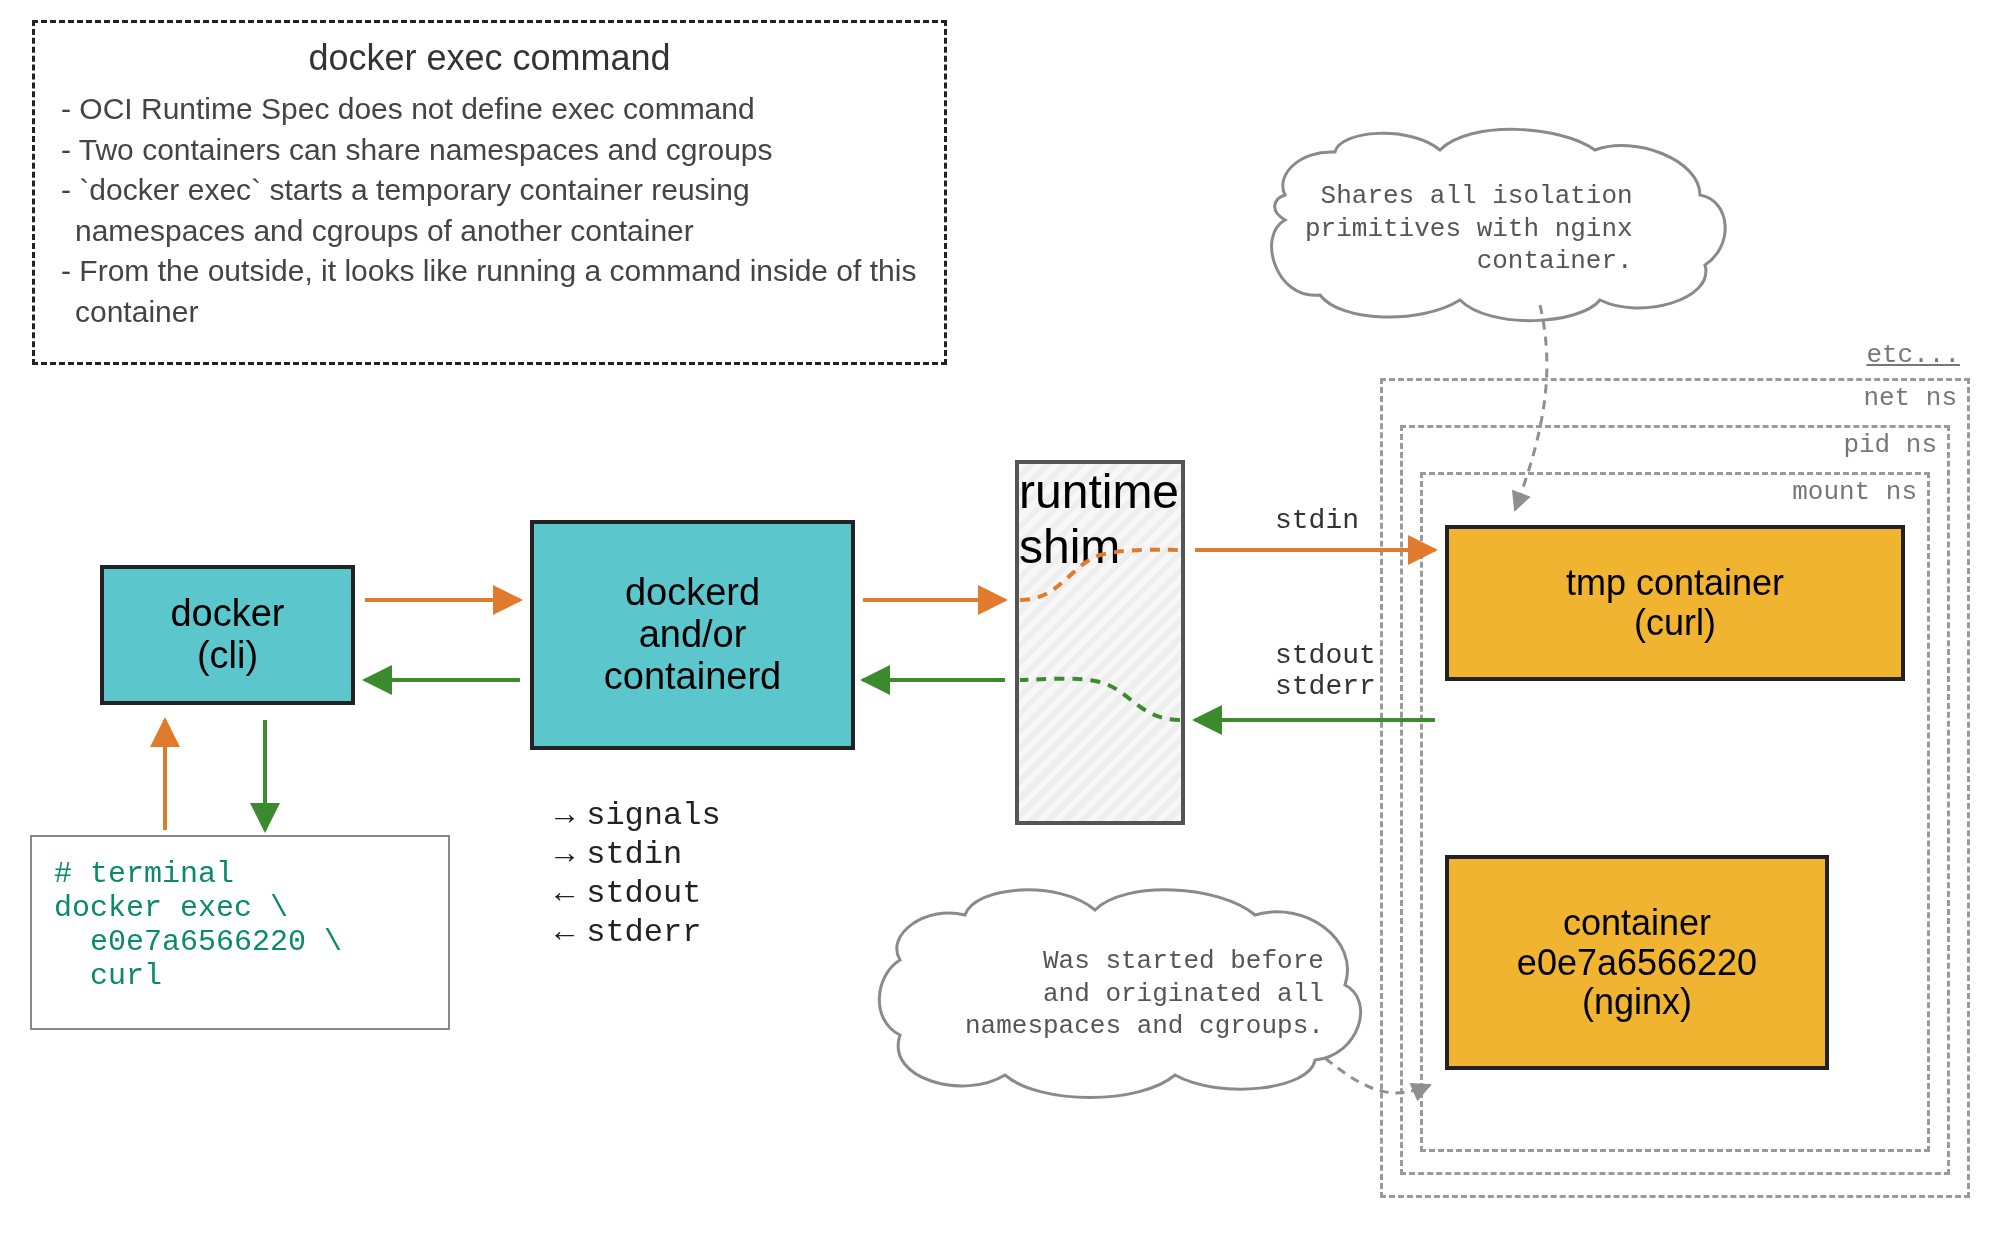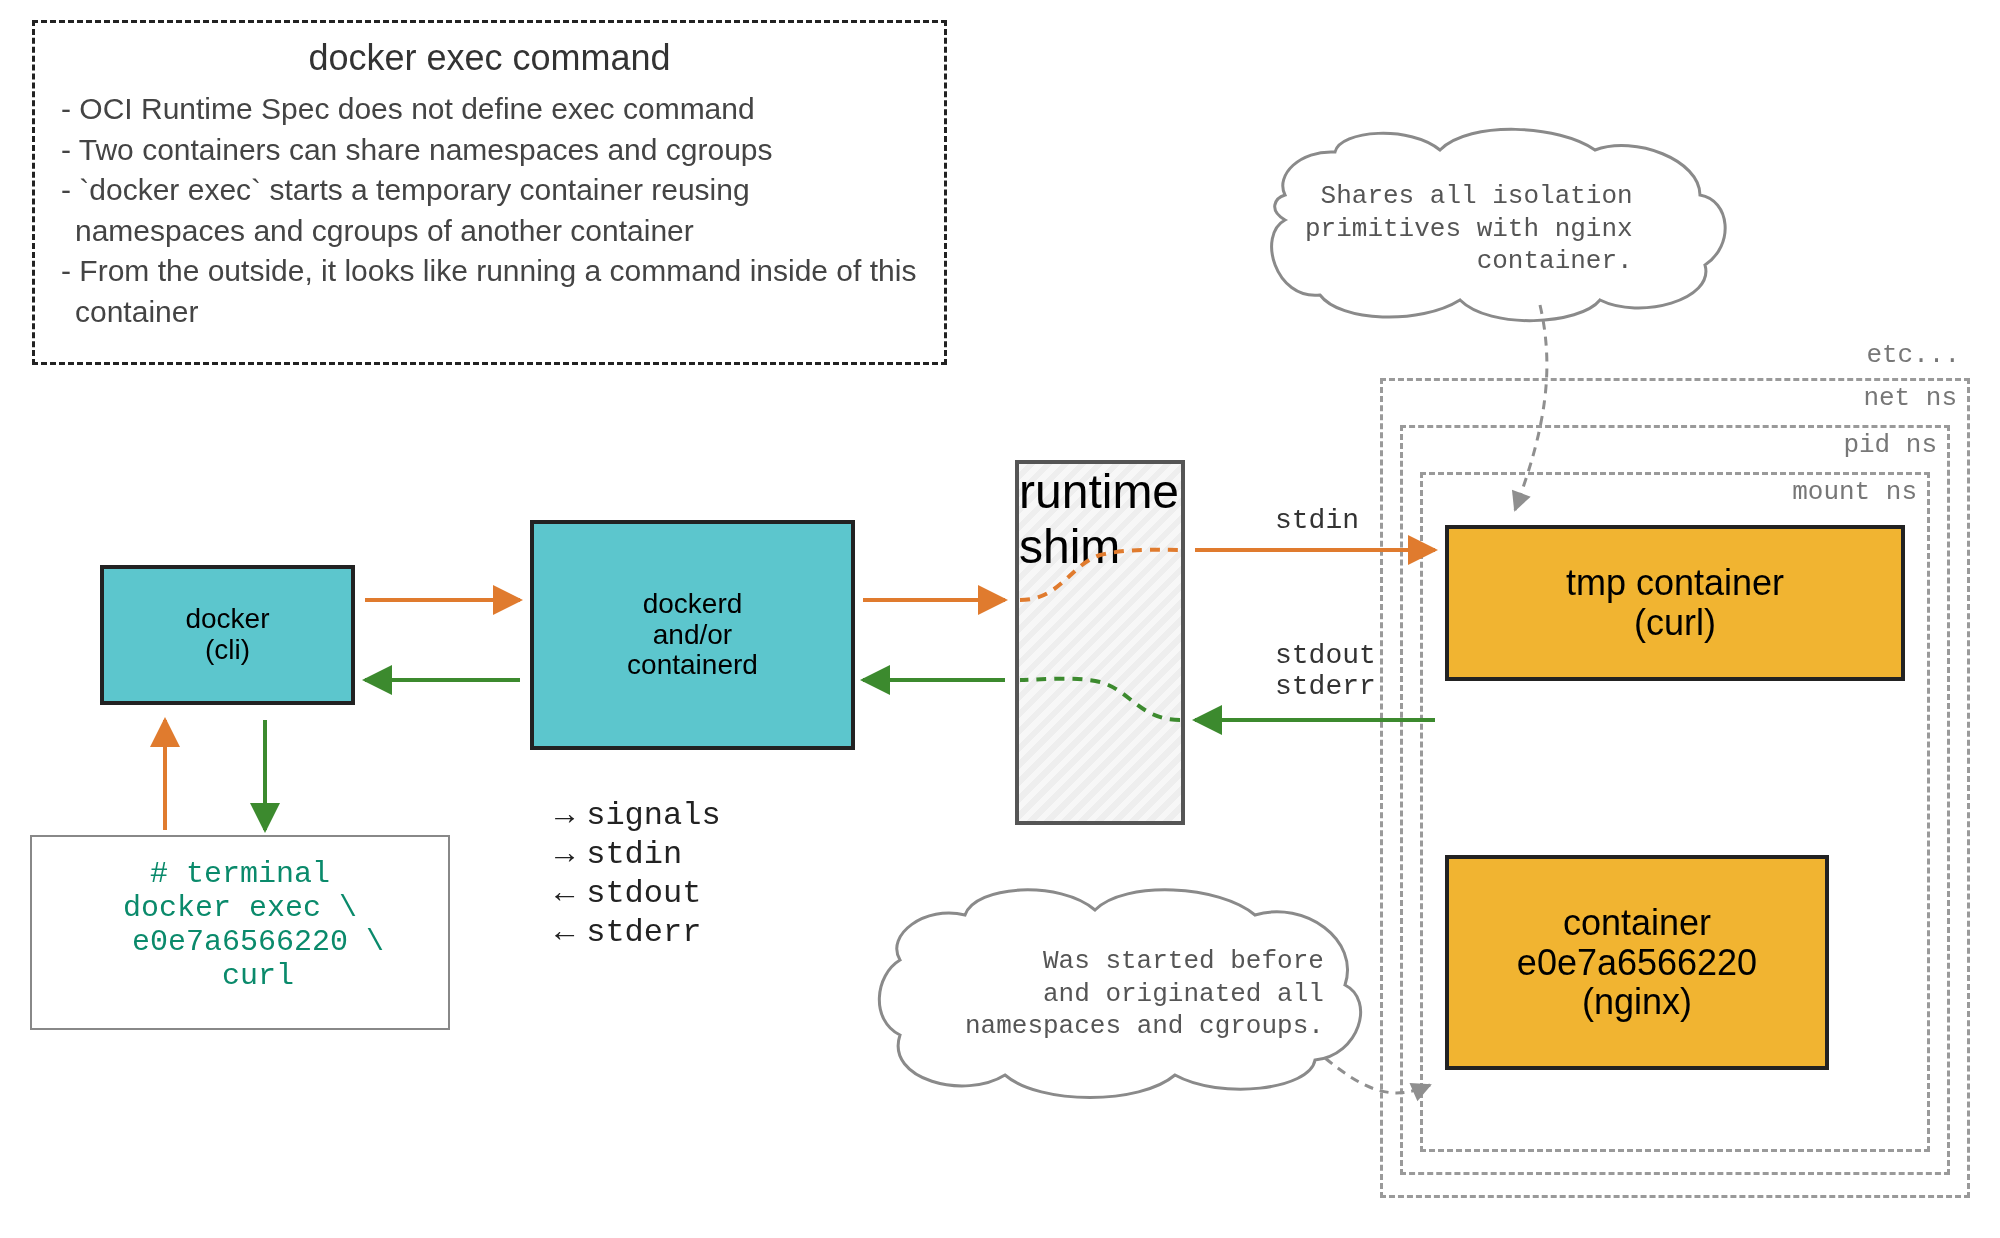--- a/index.html
+++ b/index.html
@@ -44,21 +44,21 @@
   }
   .infobox li { text-indent: -14px; padding-left: 14px; }
 
   
   .boxb {
     border: 4px solid #222;
     display: flex;
     align-items: center;
     justify-content: center;
     text-align: center;
-    font-size: 28px;
+    font-size: 38px;
     line-height: 1.1;
   }
   .teal { background: #5cc6cd; }
   .yellow { background: #f1b431; }
 
   .shimbox {
     border: 4px solid #555;
     background: repeating-linear-gradient(
       135deg,
       #f7f7f7 0 6px,
@@ -69,21 +69,20 @@
     padding-top: 0;
   }
 
   .termbox {
     border: 2px solid #888;
     background: #fff;
     white-space: pre;
     font-size: 30px;
     color: #0a8a6b;
     padding: 20px 22px;
-    text-align: center;
   }
 
   .streams {
     font-size: 32px;
     color: #222;
   }
   .streams .row { display: flex; align-items: center; gap: 12px; margin: 2px 0; }
 
   .nsbox {
     border: 3px dashed #9a9a9a;
@@ -163,21 +162,21 @@
     <div class="row">
         <span>←</span>
         <span>stderr</span>
       </div>
   </div>
 
   <div class="abs streamlbl" style="left:1275px; top:505px;">stdin</div>
   <div class="abs streamlbl" style="left:1275px; top:640px; white-space:pre;">stdout
 stderr</div>
 
-  <div class="abs nslabel mono" style="left:1820px; top:338px; width:150px;">etc...</div>
+  <div class="abs nslabel mono" style="left:1820px; top:338px; width:150px;text-decoration:underline;">etc...</div>
 
   <div class="abs nsbox" style="left:1380px; top:378px; width:590px; height:820px;">
     <div class="nslabel mono">net ns</div>
   </div>
   <div class="abs nsbox" style="left:1400px; top:425px; width:550px; height:750px;">
     <div class="nslabel mono">pid ns</div>
   </div>
   <div class="abs nsbox" style="left:1420px; top:472px; width:510px; height:680px;">
     <div class="nslabel mono">mount ns</div>
   </div>

